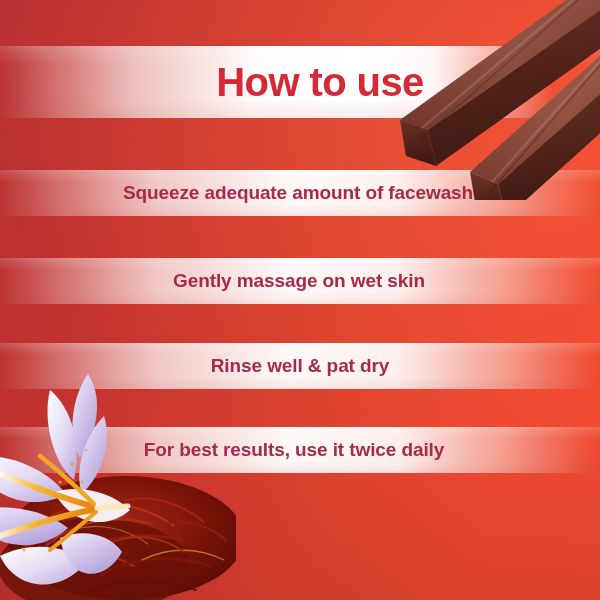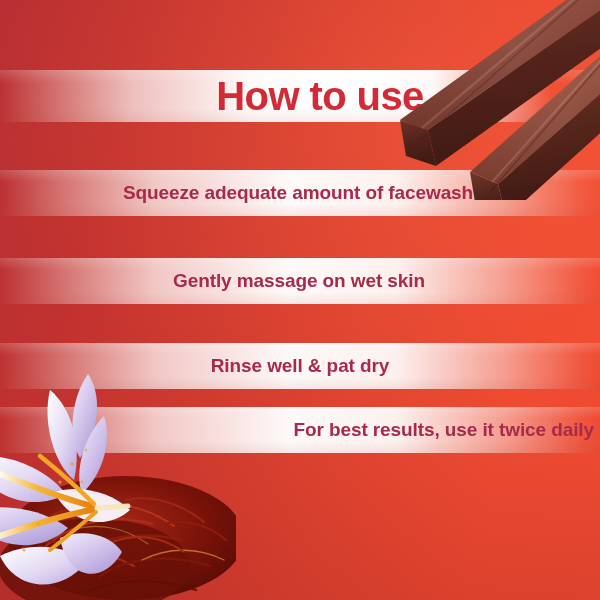--- a/index.html
+++ b/index.html
@@ -70,21 +70,21 @@
     pointer-events: none;
   }
   .band .band-text {
     position: relative;
     z-index: 3;
     white-space: nowrap;
     letter-spacing: -0.1px;
   }
 
   
-  #band-title { top: 70px; height: 52px; }
+  #band-title { top: 46px; height: 72px; }
   #band-title .band-bg {
     background: linear-gradient(90deg,
         rgba(255,255,255,0.00) 0%,
         rgba(255,255,255,0.26) 8%,
         rgba(255,255,255,0.68) 22%,
         rgba(255,255,255,0.98) 42%,
         rgba(255,255,255,1.00) 60%,
         rgba(255,255,255,0.96) 72%,
         rgba(255,255,255,0.55) 82%,
         rgba(255,255,255,0.00) 92%);
@@ -95,21 +95,21 @@
     font-weight: 800;
     letter-spacing: -0.6px;
     transform: translateX(20px);
   }
 
   
   .band-step { height: 46px; }
   #band-step-1 { top: 170px; }
   #band-step-2 { top: 258px; }
   #band-step-3 { top: 343px; }
-  #band-step-4 { top: 407px; justify-content: flex-end; }
+  #band-step-4 { top: 427px; }
 
   .band-step .band-text {
     color: #a72a4b;
     font-size: 19px;
     font-weight: 700;
     transform: translateX(-2px);
   }
   #band-step-1 .band-text { transform: translateX(-2px); }
   #band-step-2 .band-text { transform: translateX(-1px); }
   #band-step-3 .band-text { transform: translateX(0px); }

